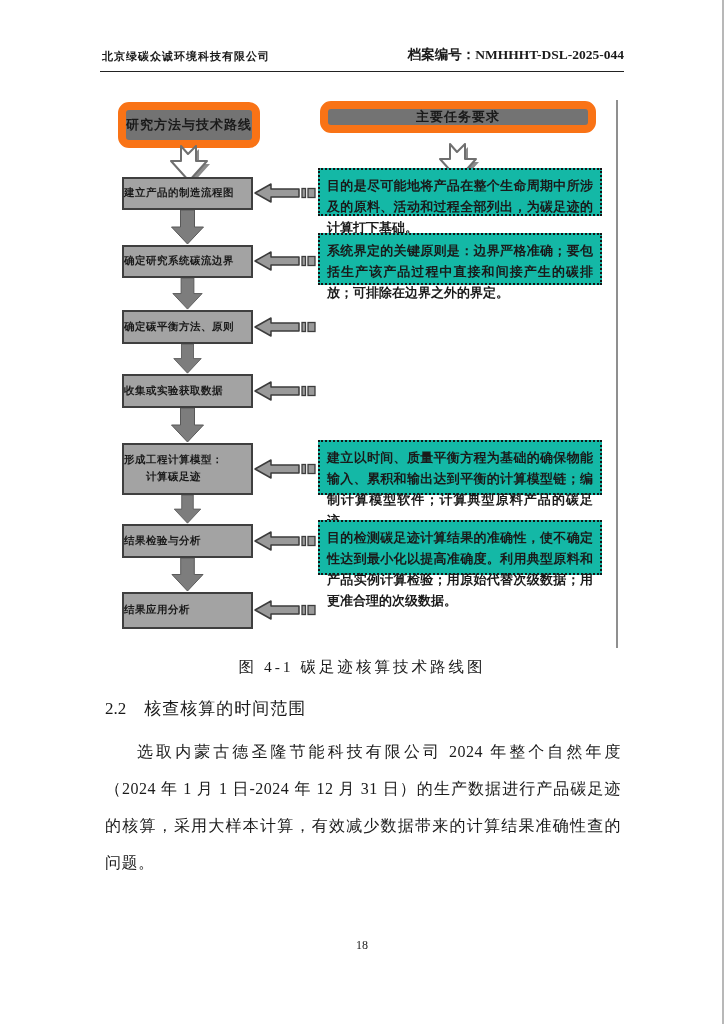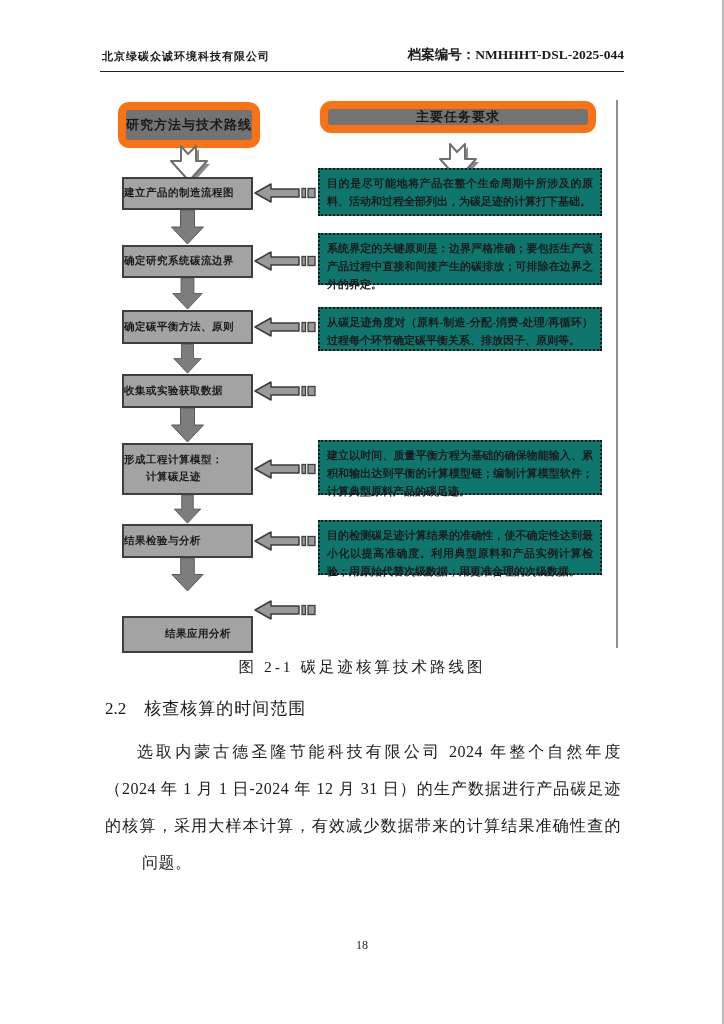--- a/index.html
+++ b/index.html
@@ -15,34 +15,34 @@
   .hdr-line{position:absolute;left:100px;top:71px;width:524px;height:0;border-top:1.6px solid #222;}
   
   .flow{position:absolute;left:100px;top:95px;width:524px;height:562px;}
   .vline{position:absolute;left:516px;top:5px;width:1.5px;height:548px;background:#8f8f8f;}
   .titlebox{position:absolute;border:8px solid #f97316;border-radius:11px;background:#737373;
     display:flex;align-items:center;justify-content:center;font-weight:bold;font-size:13px;
     letter-spacing:1px;box-sizing:border-box;}
   .stepbox{position:absolute;left:22px;width:131px;background:#a3a3a3;border:2px solid #3f3f3f;
     display:flex;align-items:center;justify-content:flex-start;text-align:center;font-weight:bold;
     font-size:10.5px;letter-spacing:0.5px;white-space:pre-line;box-sizing:border-box;line-height:1.6;}
-  .taskbox{position:absolute;left:218px;width:284px;border:2px dotted #141414;background:#0f766e;
-    padding:5px 7px;font-size:11px;font-weight:bold;line-height:1.62;box-sizing:border-box;
+  .taskbox{position:absolute;left:218px;width:284px;border:2px dotted #141414;background:#14b8a6;
+    padding:5px 7px;font-size:13px;font-weight:bold;line-height:1.62;box-sizing:border-box;
     text-align:justify;letter-spacing:0;}
   .darrow{position:absolute;left:70px;width:35px;}
   .sarrow{position:absolute;left:154px;width:63px;height:22px;}
   .harrow{position:absolute;width:42px;height:40px;}
   
   .caption{position:absolute;left:0;top:657px;width:724px;text-align:center;font-size:15.5px;letter-spacing:3px;}
   .sec{position:absolute;left:105px;top:697px;font-weight:normal;font-size:17px;letter-spacing:1px;}
   .sec .num{margin-right:18px;letter-spacing:0;}
   .para{position:absolute;left:105px;top:733px;width:516px;font-size:16px;line-height:37px;}
   .pline{text-align:justify;text-align-last:justify;letter-spacing:0.5px;}
   .pline.first{padding-left:32px;}
-  .pline.last{text-align-last:left;margin-left:37px;}
+  .pline.last{text-align-last:left;}
   .pageno{position:absolute;left:0;top:938px;width:724px;text-align:center;font-size:12px;}
 </style>
 </head>
 <body>
 
 <div class="page">
 
   <div class="hdr">
     <span class="co">北京绿碳众诚环境科技有限公司</span>
     <span class="doc">
@@ -91,22 +91,20 @@
       <polygon points="1,11 17,2 17,7 45,7 45,15 17,15 17,20" fill="#9a9a9a" stroke="#3d3d3d" stroke-width="1.5" stroke-linejoin="round"></polygon>
       <rect x="48" y="6.5" width="3.5" height="9" fill="#9a9a9a" stroke="#3d3d3d" stroke-width="1.3"></rect>
       <rect x="54" y="6.5" width="7" height="9" fill="#9a9a9a" stroke="#3d3d3d" stroke-width="1.3"></rect>
     </svg>
     <svg class="darrow" style="top:183px;height:32px;" viewBox="0 0 34 35">
       <polygon points="10,0 24,0 24,17 33,17 17,34 1,17 10,17" fill="#7d7d7d" stroke="#585858" stroke-linejoin="round"></polygon>
     </svg>
 
     <div class="stepbox" style="top:215px;height:34px;">
       <span>确定碳平衡方法、原则</span></div>
-    <div class="taskbox" style="top:212px;height:44px;">
-      <span>从碳足迹角度对（原料-制造-分配-消费-处理/再循环）过程每个环节确定碳平衡关系、排放因子、原则等。</span></div>
     <svg class="sarrow" style="top:221px;" viewBox="0 0 63 22">
       <polygon points="1,11 17,2 17,7 45,7 45,15 17,15 17,20" fill="#9a9a9a" stroke="#3d3d3d" stroke-width="1.5" stroke-linejoin="round"></polygon>
       <rect x="48" y="6.5" width="3.5" height="9" fill="#9a9a9a" stroke="#3d3d3d" stroke-width="1.3"></rect>
       <rect x="54" y="6.5" width="7" height="9" fill="#9a9a9a" stroke="#3d3d3d" stroke-width="1.3"></rect>
     </svg>
     <svg class="darrow" style="top:249px;height:30px;" viewBox="0 0 34 35">
       <polygon points="10,0 24,0 24,17 33,17 17,34 1,17 10,17" fill="#7d7d7d" stroke="#585858" stroke-linejoin="round"></polygon>
     </svg>
 
     <div class="stepbox" style="top:279px;height:34px;">
@@ -140,30 +138,30 @@
       <span>目的检测碳足迹计算结果的准确性，使不确定性达到最小化以提高准确度。利用典型原料和产品实例计算检验；用原始代替次级数据；用更准合理的次级数据。</span></div>
     <svg class="sarrow" style="top:435px;" viewBox="0 0 63 22">
       <polygon points="1,11 17,2 17,7 45,7 45,15 17,15 17,20" fill="#9a9a9a" stroke="#3d3d3d" stroke-width="1.5" stroke-linejoin="round"></polygon>
       <rect x="48" y="6.5" width="3.5" height="9" fill="#9a9a9a" stroke="#3d3d3d" stroke-width="1.3"></rect>
       <rect x="54" y="6.5" width="7" height="9" fill="#9a9a9a" stroke="#3d3d3d" stroke-width="1.3"></rect>
     </svg>
     <svg class="darrow" style="top:463px;height:34px;" viewBox="0 0 34 35">
       <polygon points="10,0 24,0 24,17 33,17 17,34 1,17 10,17" fill="#7d7d7d" stroke="#585858" stroke-linejoin="round"></polygon>
     </svg>
 
-    <div class="stepbox" style="top:521px;height:37px;padding-left:41px;">
+    <div class="stepbox" style="top:497px;height:37px;">
       <span>结果应用分析</span></div>
     <svg class="sarrow" style="top:504px;" viewBox="0 0 63 22">
       <polygon points="1,11 17,2 17,7 45,7 45,15 17,15 17,20" fill="#9a9a9a" stroke="#3d3d3d" stroke-width="1.5" stroke-linejoin="round"></polygon>
       <rect x="48" y="6.5" width="3.5" height="9" fill="#9a9a9a" stroke="#3d3d3d" stroke-width="1.3"></rect>
       <rect x="54" y="6.5" width="7" height="9" fill="#9a9a9a" stroke="#3d3d3d" stroke-width="1.3"></rect>
     </svg>
   </div>
 
-  <div class="caption">图 2-1 碳足迹核算技术路线图</div>
+  <div class="caption">图 4-1 碳足迹核算技术路线图</div>
 
   <div class="sec">
     <span class="num">2.2</span><span>核查核算的时间范围</span>
   </div>
 
   <div class="para">
     <div class="pline first">选取内蒙古德圣隆节能科技有限公司 2024 年整个自然年度</div>
     <div class="pline">（2024 年 1 月 1 日-2024 年 12 月 31 日）的生产数据进行产品碳足迹</div>
     <div class="pline">的核算，采用大样本计算，有效减少数据带来的计算结果准确性查的</div>
     <div class="pline last">问题。</div>

